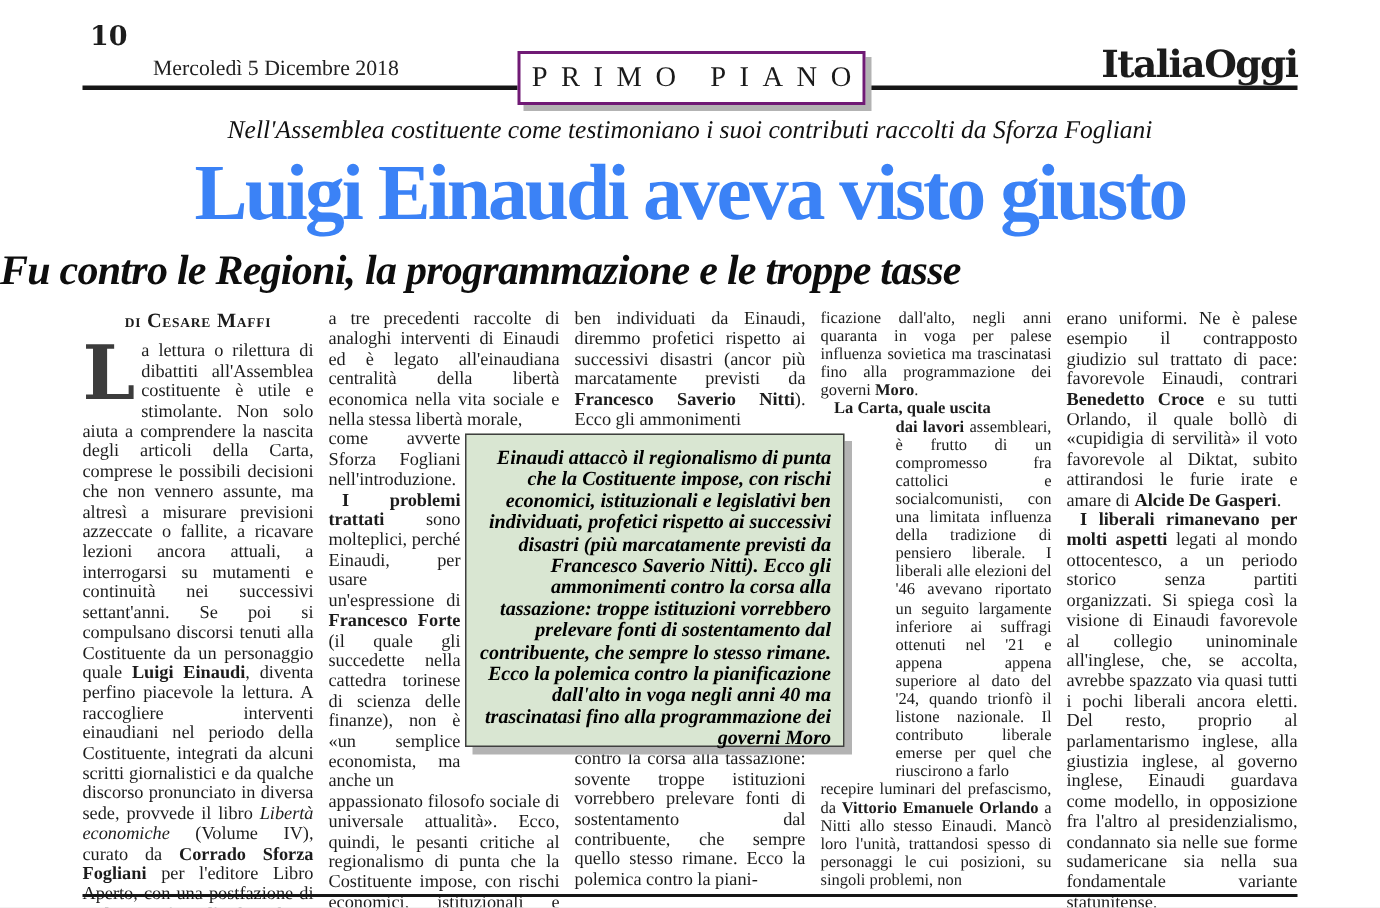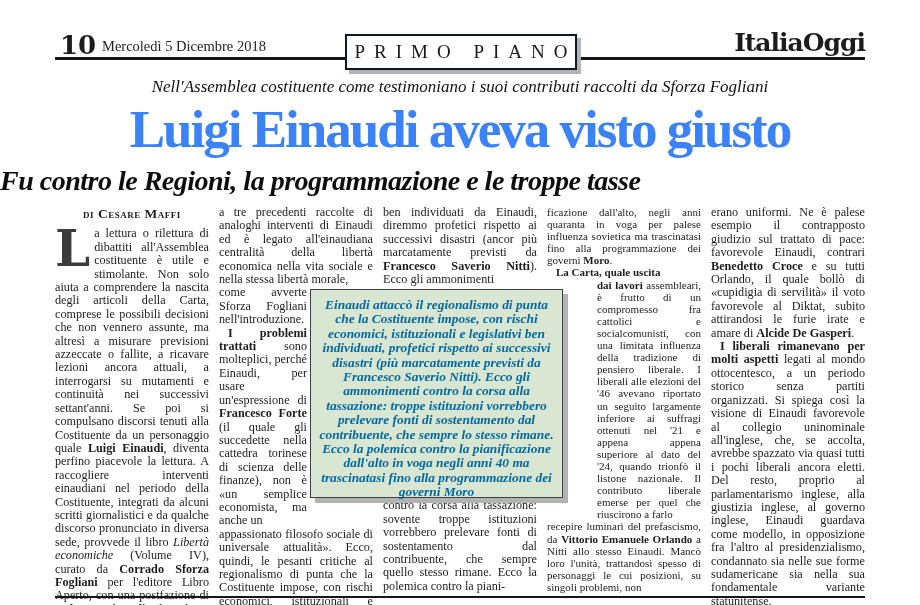--- a/index.html
+++ b/index.html
@@ -3,25 +3,25 @@
 <meta charset="utf-8">
 <style>
   html,body{margin:0;padding:0;background:#e9e9e9;}
   .page{
     position:relative;width:920px;height:605px;background:#ffffff;
     overflow:hidden;font-family:"Liberation Serif",serif;color:#1c1c1c;
     margin:0 auto;
   }
   
   .hrule{position:absolute;left:55px;width:810px;top:57px;height:3px;background:#161616;z-index:1;}
-  .pagenum{position:absolute;left:60px;top:30px;font-size:26px;font-weight:bold;font-family:"DejaVu Serif",serif;z-index:2;}
+  .pagenum{position:absolute;left:60px;top:14px;font-size:18px;font-weight:bold;font-family:"DejaVu Serif",serif;z-index:2;}
   .issuedate{position:absolute;left:102px;top:38px;font-size:14.5px;color:#222;z-index:2;}
   .secbox{
     position:absolute;left:345px;top:34px;width:228px;height:32px;background:#fff;
-    border:2px solid #0f172a;box-shadow:4px 4px 0 #b3b3b3;
+    border:2px solid #701a75;box-shadow:4px 4px 0 #b3b3b3;
     display:flex;align-items:center;justify-content:center;z-index:2;
   }
   .secbox .sectxt{font-size:19px;letter-spacing:9px;margin-right:-9px;color:#1a1a1a;}
   .masthead{position:absolute;right:55px;top:28px;font-family:"DejaVu Serif",serif;font-weight:bold;font-size:25px;letter-spacing:-1px;z-index:2;}
   
   .kicker{position:absolute;left:0;right:0;top:77px;text-align:center;font-style:italic;font-size:17px;color:#111;}
   .headline{position:absolute;left:0;right:0;top:102px;text-align:center;font-weight:bold;font-size:53px;line-height:1.05;letter-spacing:-2px;color:#3b82f6;}
   .deck{position:absolute;left:0;right:0;top:165px;text-align:left;font-weight:bold;font-style:italic;font-size:28px;letter-spacing:-0.5px;color:#0d0d0d;}
   
   .body{position:absolute;left:55px;top:206px;width:810px;display:flex;gap:10px;}
@@ -33,22 +33,22 @@
   .narrow-left{width:88px;}
   .narrow-right{width:104px;margin-left:auto;}
   .qgap{height:213px;}
   .col.tight{font-size:11px;line-height:12.1px;}
   .b{font-weight:bold;}
   .i{font-style:italic;}
   
   .pullquote{
     position:absolute;left:310px;top:289px;width:253px;height:209px;box-sizing:border-box;
     background:#d9e6d2;border:1.5px solid #3f3f3f;box-shadow:5px 5px 0 #b3b3b3;
-    padding:8px 8px;text-align:center;font-weight:bold;font-style:italic;
-    font-size:13.4px;line-height:14.4px;color:#0369a1;z-index:3;
+    padding:8px 8px;text-align:right;font-weight:bold;font-style:italic;
+    font-size:13.4px;line-height:14.4px;color:#000000;z-index:3;
   }
   .bottomrule{position:absolute;left:55px;width:810px;top:596px;height:2px;background:#161616;}
 </style>
 </head>
 <body>
 
 <div class="page">
 
   <div class="hrule"></div>
   <div class="pagenum">10</div>

